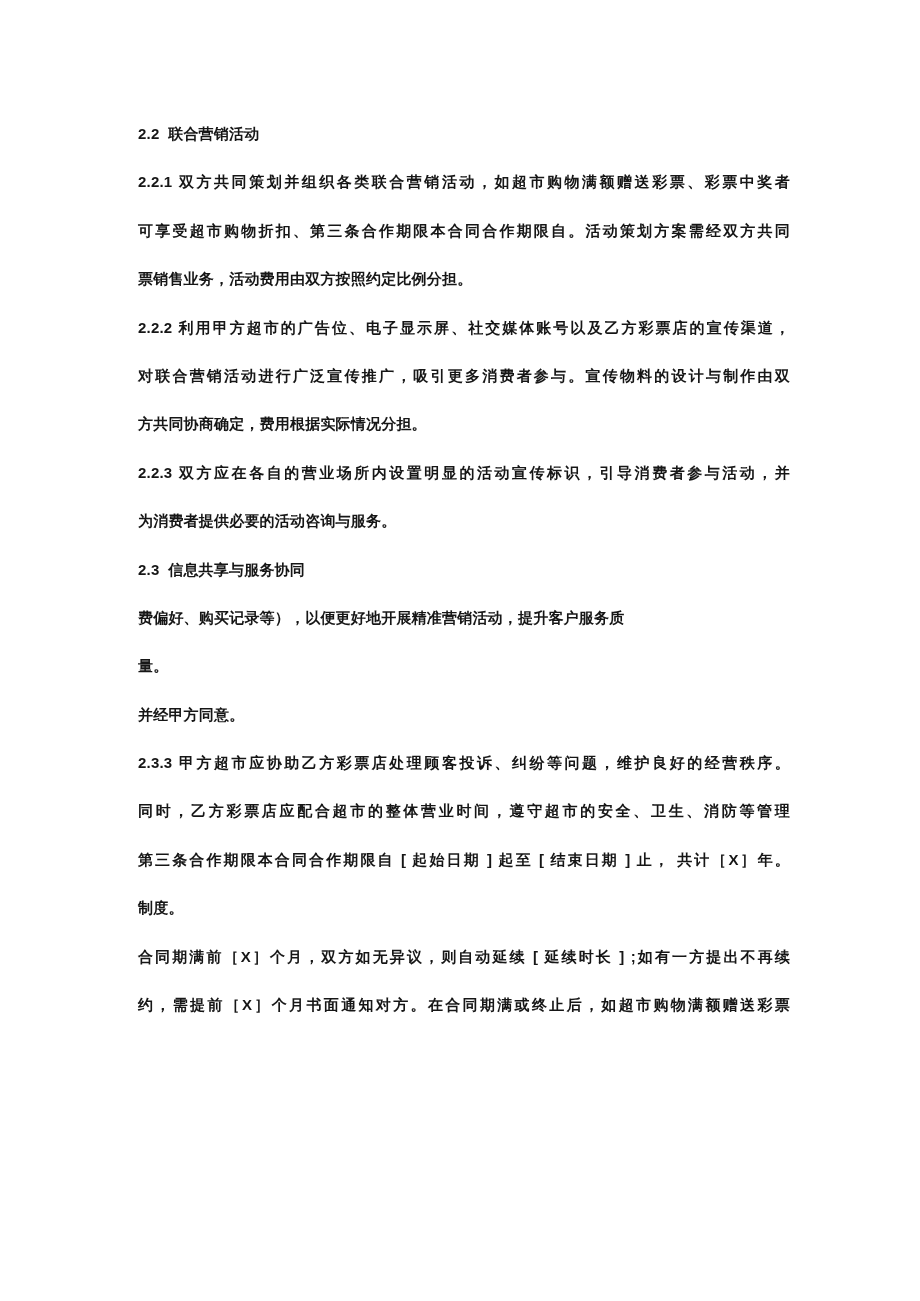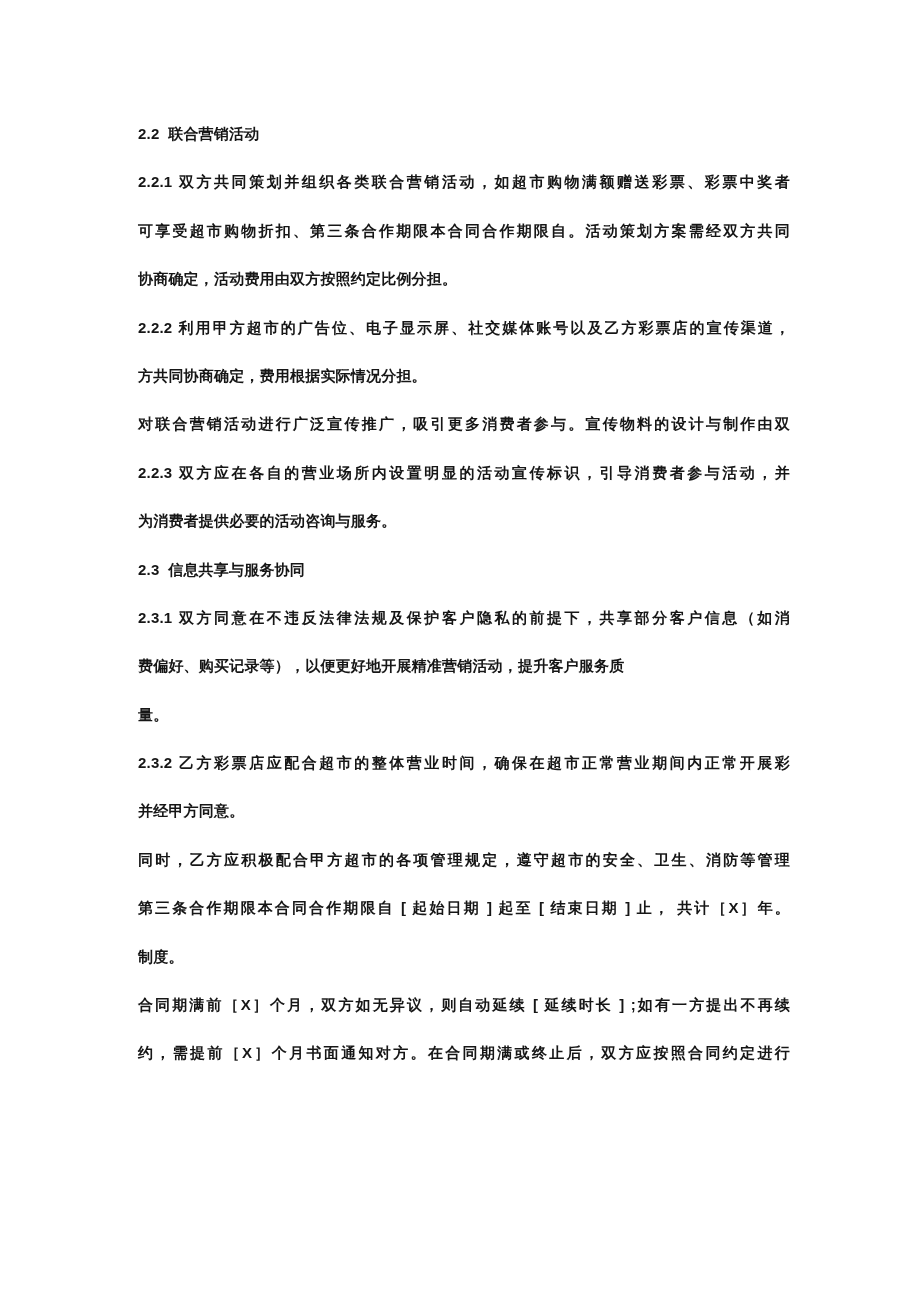--- a/index.html
+++ b/index.html
@@ -38,31 +38,30 @@
   }
 </style>
 </head>
 <body>
 
 <div class="page">
   <div class="content">
     <div class="line">2.2  联合营销活动</div>
     <div class="line justify">2.2.1  双方共同策划并组织各类联合营销活动，如超市购物满额赠送彩票、彩票中奖者</div>
     <div class="line justify">可享受超市购物折扣、第三条合作期限本合同合作期限自。活动策划方案需经双方共同</div>
-    <div class="line">协商确定，活动费用由双方按照约定比例分担。</div>
+    <div class="line">票销售业务，活动费用由双方按照约定比例分担。</div>
     <div class="line justify">2.2.2  利用甲方超市的广告位、电子显示屏、社交媒体账号以及乙方彩票店的宣传渠道，</div>
+    <div class="line justify">对联合营销活动进行广泛宣传推广，吸引更多消费者参与。宣传物料的设计与制作由双</div>
     <div class="line">方共同协商确定，费用根据实际情况分担。</div>
-    <div class="line justify">对联合营销活动进行广泛宣传推广，吸引更多消费者参与。宣传物料的设计与制作由双</div>
     <div class="line justify">2.2.3  双方应在各自的营业场所内设置明显的活动宣传标识，引导消费者参与活动，并</div>
     <div class="line">为消费者提供必要的活动咨询与服务。</div>
     <div class="line">2.3  信息共享与服务协同</div>
-    <div class="line justify">2.3.1  双方同意在不违反法律法规及保护客户隐私的前提下，共享部分客户信息（如消</div>
     <div class="line">费偏好、购买记录等），以便更好地开展精准营销活动，提升客户服务质</div>
     <div class="line">量。</div>
-    <div class="line justify">2.3.2  乙方彩票店应配合超市的整体营业时间，确保在超市正常营业期间内正常开展彩</div>
     <div class="line">并经甲方同意。</div>
-    <div class="line justify">同时，乙方应积极配合甲方超市的各项管理规定，遵守超市的安全、卫生、消防等管理</div>
+    <div class="line justify">2.3.3  甲方超市应协助乙方彩票店处理顾客投诉、纠纷等问题，维护良好的经营秩序。</div>
+    <div class="line justify">同时，乙方彩票店应配合超市的整体营业时间，遵守超市的安全、卫生、消防等管理</div>
     <div class="line justify">第三条合作期限本合同合作期限自 [ 起始日期 ] 起至 [ 结束日期 ] 止， 共计［X］年。</div>
     <div class="line">制度。</div>
     <div class="line justify">合同期满前［X］个月，双方如无异议，则自动延续 [ 延续时长 ] ;如有一方提出不再续</div>
-    <div class="line justify">约，需提前［X］个月书面通知对方。在合同期满或终止后，双方应按照合同约定进行</div>
+    <div class="line justify">约，需提前［X］个月书面通知对方。在合同期满或终止后，如超市购物满额赠送彩票</div>
   </div>
 </div>
 
 </body></html>

